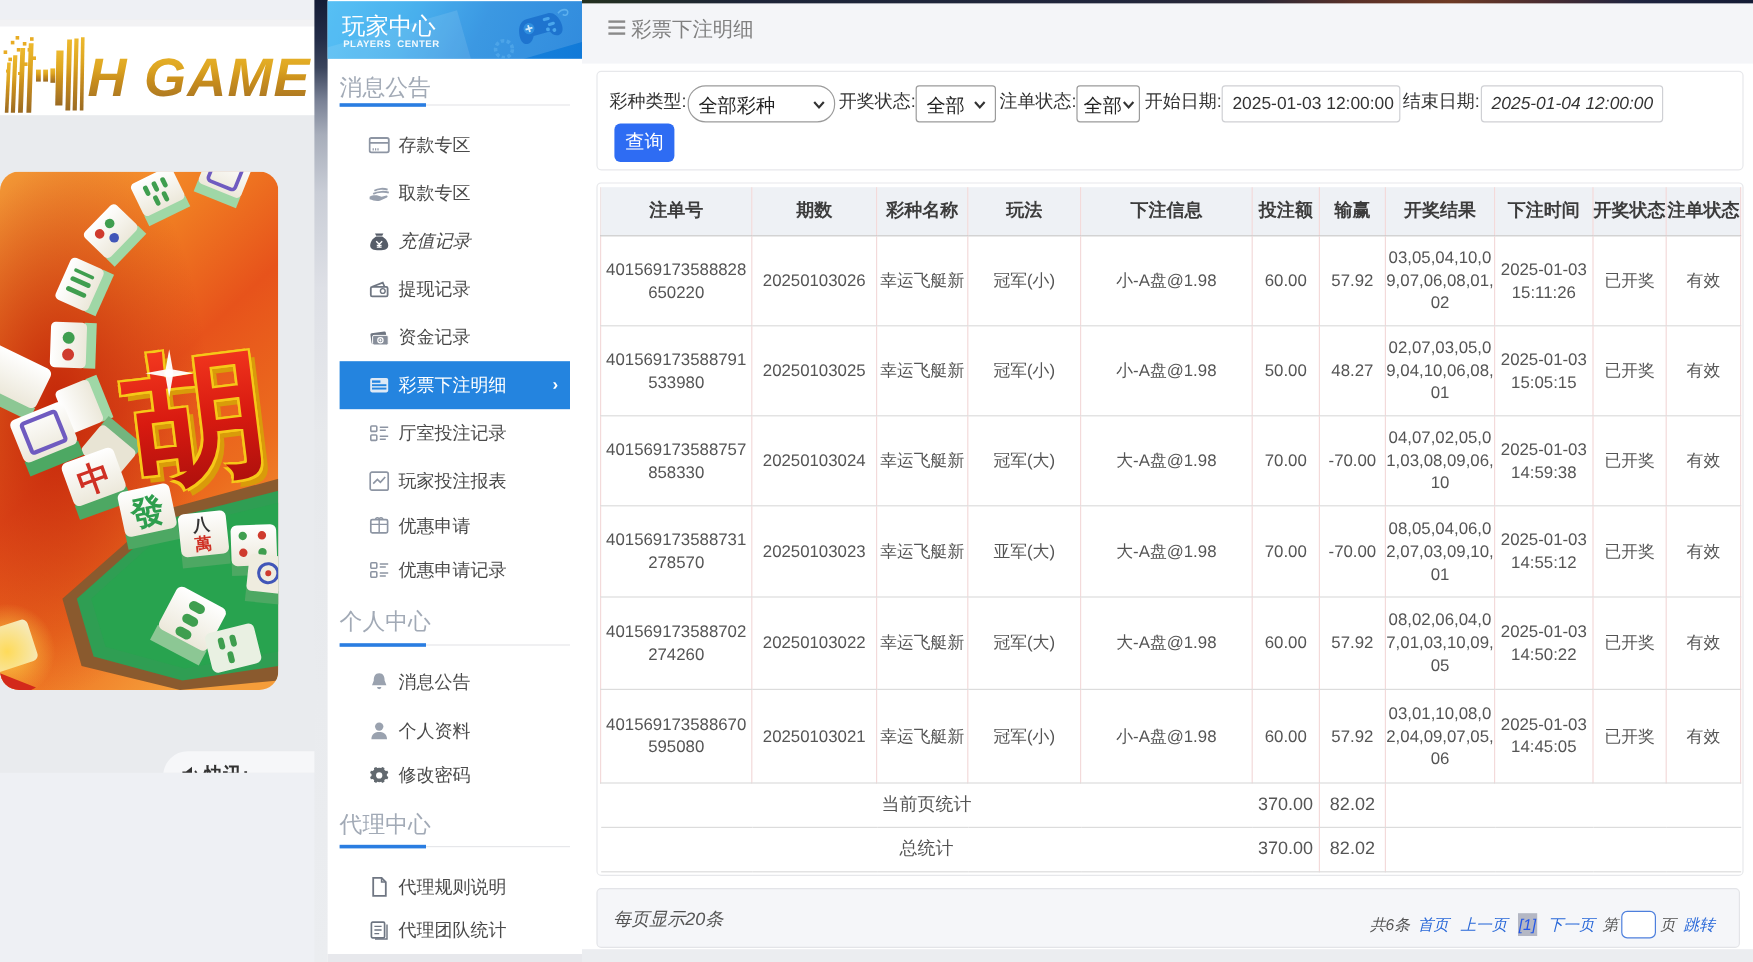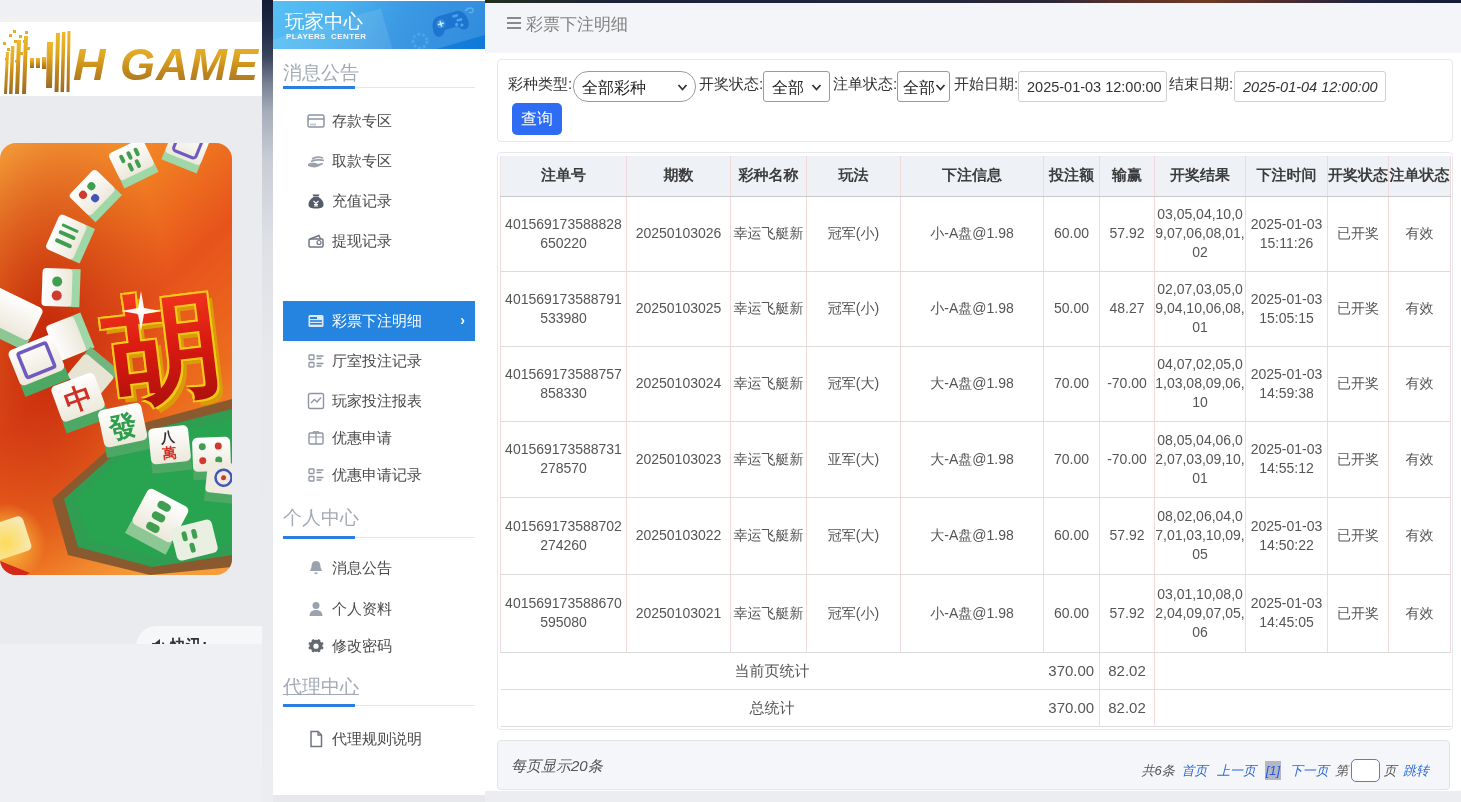--- a/index.html
+++ b/index.html
@@ -387,35 +387,44 @@
           </svg></span>
         <span class="tx">存款专区</span>
       </div>
     <div class="mi" style="top:141px;">
         <span class="ic"><svg width="18" height="18" viewBox="0 0 18 18">
             <path d="M5 7 C8 5 13 5 16 6 M4 9.5 C8 7.5 14 7.5 17 8.5" stroke="#98a0ae" stroke-width="1.6" fill="none"></path>
             <path d="M1 12 C4 10 8 10.5 11 12 L15 11 C16 10.8 16.5 12 15.5 12.6 L10 15 C7 16 4 15 1 14 Z" fill="#98a0ae"></path>
           </svg></span>
         <span class="tx">取款专区</span>
       </div>
-    <div class="mi" style="top:181px;">
+    <div class="mi" style="top:181px;font-style:italic;">
         <span class="ic"><svg width="18" height="18" viewBox="0 0 18 18">
             <path d="M6.5 4.5 L5.5 2.5 h7 L11.5 4.5 Z" fill="#555c68"></path>
             <path d="M6.5 5 h5 C15 7 16.5 10 16.5 12.5 C16.5 15.5 14 16.5 9 16.5 C4 16.5 1.5 15.5 1.5 12.5 C1.5 10 3 7 6.5 5 Z" fill="#555c68"></path>
             <path d="M6.5 9 l2.5 2.5 l2.5 -2.5 M9 11.5 v3 M7 12.5h4 M7 14h4" stroke="#fff" stroke-width="1.1" fill="none"></path>
           </svg></span>
         <span class="tx">充值记录</span>
       </div>
     <div class="mi" style="top:221px;">
         <span class="ic"><svg width="18" height="18" viewBox="0 0 18 18">
             <path d="M3 7 L12 3.5 L13.5 7" fill="none" stroke="#6f7682" stroke-width="1.4"></path>
             <rect x="2" y="7" width="14" height="8" rx="1.2" fill="none" stroke="#6f7682" stroke-width="1.5"></rect>
             <path d="M10 10.5 a2 2 0 104 0 a2 2 0 10-4 0" fill="none" stroke="#6f7682" stroke-width="1.2"></path>
           </svg></span>
         <span class="tx">提现记录</span>
+      </div>
+    <div class="mi" style="top:261px;">
+        <span class="ic"><svg width="18" height="18" viewBox="0 0 18 18">
+            <rect x="2" y="5" width="13" height="9" rx="1.2" transform="rotate(-8 8 9)" fill="#6f7682"></rect>
+            <rect x="3.5" y="7.5" width="13" height="8" rx="1.2" fill="#878e9a" stroke="#fff" stroke-width="0.8"></rect>
+            <circle cx="10" cy="11.5" r="2.2" fill="none" stroke="#fff" stroke-width="1"></circle>
+            <path d="M9 11.5h2M10 10.4v2.2" stroke="#fff" stroke-width="0.8"></path>
+          </svg></span>
+        <span class="tx">资金记录</span>
       </div>
     <div class="mi hot" style="top:301px;">
         <span class="ic"><svg width="18" height="18" viewBox="0 0 18 18">
             <rect x="1.5" y="3" width="15" height="12" rx="1.5" fill="#dde9f6"></rect>
             <rect x="3" y="5" width="7" height="2" fill="#2484df"></rect>
             <rect x="3" y="8.2" width="12" height="1.6" fill="#2484df"></rect>
             <rect x="3" y="11" width="12" height="1.6" fill="#2484df"></rect>
           </svg></span>
         <span class="tx">彩票下注明细</span>
         <span class="arr">›</span>
@@ -471,30 +480,38 @@
         <span class="tx">消息公告</span>
       </div>
     <div class="mi" style="top:626px;">
         <span class="ic"><svg width="18" height="18" viewBox="0 0 18 18">
             <path d="M9 1.5 l1.7 0.4 0.8 -1 1.9 1 -0.2 1.4 1.3 1 1.4 -0.3 0.7 2 -1.2 0.8 0 1.6 1.2 0.8 -0.7 2 -1.4 -0.3 -1.3 1 0.2 1.4 -1.9 1 -0.8 -1 -1.7 0.4 -1.7 -0.4 -0.8 1 -1.9 -1 0.2 -1.4 -1.3 -1 -1.4 0.3 -0.7 -2 1.2 -0.8 0 -1.6 -1.2 -0.8 0.7 -2 1.4 0.3 1.3 -1 -0.2 -1.4 1.9 -1 0.8 1 Z" fill="#62696f" transform="translate(0,1.2)"></path>
             <circle cx="9" cy="9.2" r="2.6" fill="#fff"></circle>
           </svg></span>
         <span class="tx">修改密码</span>
       </div>
 
-    <div class="sect" style="top:674px;text-decoration:underline;">代理中心</div>
+    <div class="sect" style="top:674px;">代理中心</div>
     <div class="sline" style="top:705px;">
         <i></i>
       </div>
     <div class="mi" style="top:719px;">
         <span class="ic"><svg width="18" height="18" viewBox="0 0 18 18">
             <path d="M4 1.5 h7 l3.5 3.5 v11.5 h-10.5 Z" fill="none" stroke="#6f7682" stroke-width="1.5"></path>
             <path d="M11 1.5 v3.5 h3.5" fill="none" stroke="#6f7682" stroke-width="1.3"></path>
           </svg></span>
         <span class="tx">代理规则说明</span>
+      </div>
+    <div class="mi" style="top:755px;">
+        <span class="ic"><svg width="18" height="18" viewBox="0 0 18 18">
+            <rect x="2.5" y="2.5" width="11" height="13" rx="1" fill="none" stroke="#6f7682" stroke-width="1.4"></rect>
+            <path d="M15.5 4.5 v12 h-10" fill="none" stroke="#6f7682" stroke-width="1.2"></path>
+            <path d="M5 6h6M5 9h6M5 12h4" stroke="#6f7682" stroke-width="1.2"></path>
+          </svg></span>
+        <span class="tx">代理团队统计</span>
       </div>
     <div id="sfoot"></div>
   </aside>
 
   <div id="main">
     <div id="dstrip"></div>
     <div id="tbar">
       <div class="ham">
           <i></i>
           <i></i>

